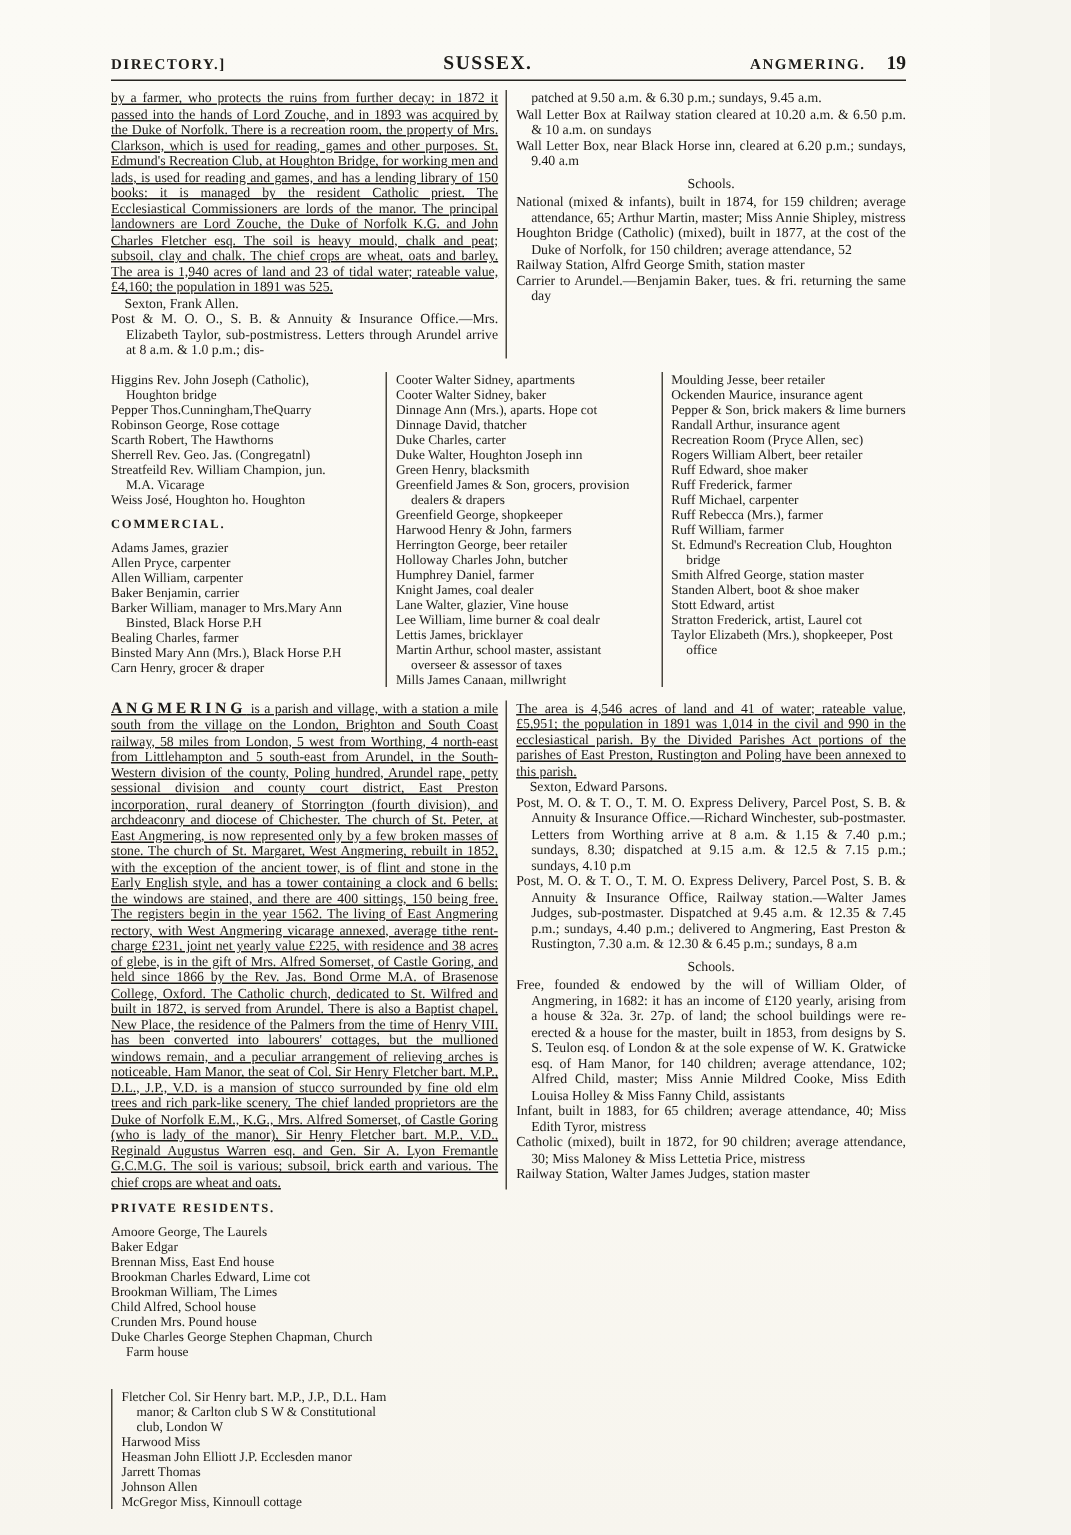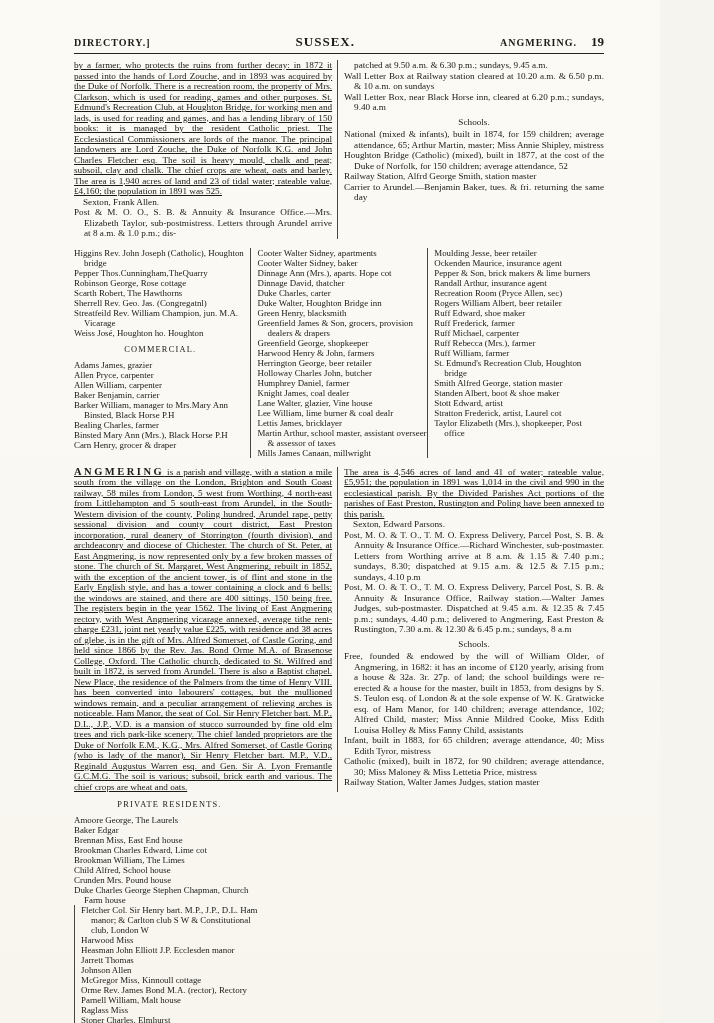--- a/index.html
+++ b/index.html
@@ -14,39 +14,39 @@
     overflow:hidden;
   }
   .hdr { display:flex; justify-content:space-between; align-items:baseline; margin-bottom:3px; }
   .hdr-left { font-size:10px; font-weight:bold; letter-spacing:1px; }
   .hdr-center { font-size:13px; font-weight:bold; letter-spacing:1px; }
   .hdr-right { font-size:10px; font-weight:bold; letter-spacing:1px; }
   .hdr-page { font-size:13px; font-weight:bold; margin-left:14px; letter-spacing:0; }
   .rule { border-top:1.5px solid #26241f; margin-bottom:6px; }
 
   .txt { font-size:9.2px; line-height:10.5px; text-align:justify; }
-  .list-txt { font-size:8.9px; line-height:10px; }
+  .list-txt { font-size:8.9px; line-height:10px;gap:20px; }
 
   .cols2 { display:flex; }
   .cols2 .cL { width:292px; padding-right:5px; box-sizing:border-box; }
   .cols2 .cR { width:296px; border-left:1px solid #4a463e; padding-left:6px; box-sizing:border-box; }
 
   .cols3 { display:flex; margin-top:9px; }
   .cols3 .c { width:195px; box-sizing:border-box; }
   .cols3 .c + .c { border-left:1px solid #4a463e; padding-left:6px; }
   .cols3 .c:first-child { padding-right:4px; }
 
   p.para { margin:0;text-decoration:underline; }
   .hang { padding-left:10px; text-indent:-10px; margin:0; }
   .indent { text-indent:9px; margin:0; }
   .cont-line { padding-left:10px; margin:0; }
   .entry { padding-left:10px; text-indent:-10px; }
 
   .sec-head { text-align:center; font-size:9.2px; margin:4px 0 2px; }
-  .caps-head { text-align:center; font-size:8.4px; font-weight:normal; letter-spacing:1.2px; margin:7px 0 5px; }
+  .caps-head { text-align:left; font-size:8.4px; font-weight:bold; letter-spacing:1.2px; margin:7px 0 5px; }
   .lead-word { font-weight:bold; font-size:10.5px; letter-spacing:2.5px; }
 
   .mid { margin-top:9px; }
   .bottom { margin-top:8px;flex-direction:column; }
   .sig { text-align:left; padding-right:64px; margin-top:8px; font-size:10px; font-weight:normal; letter-spacing:2px; }
   .sig-mark { font-size:12px; margin-left:26px; letter-spacing:0; }
   .sig-star { font-size:8px; vertical-align:super; }
 </style>
 </head>
 <body>
@@ -105,21 +105,21 @@
           <div class="entry">Carn Henry, grocer &amp; draper</div>
         </div>
     </div>
     <div class="c">
       <div>
           <div class="entry">Cooter Walter Sidney, apartments</div>
           <div class="entry">Cooter Walter Sidney, baker</div>
           <div class="entry">Dinnage Ann (Mrs.), aparts. Hope cot</div>
           <div class="entry">Dinnage David, thatcher</div>
           <div class="entry">Duke Charles, carter</div>
-          <div class="entry">Duke Walter, Houghton Bridge inn</div>
+          <div class="entry">Duke Walter, Houghton Joseph inn</div>
           <div class="entry">Green Henry, blacksmith</div>
           <div class="entry">Greenfield James &amp; Son, grocers, provision dealers &amp; drapers</div>
           <div class="entry">Greenfield George, shopkeeper</div>
           <div class="entry">Harwood Henry &amp; John, farmers</div>
           <div class="entry">Herrington George, beer retailer</div>
           <div class="entry">Holloway Charles John, butcher</div>
           <div class="entry">Humphrey Daniel, farmer</div>
           <div class="entry">Knight James, coal dealer</div>
           <div class="entry">Lane Walter, glazier, Vine house</div>
           <div class="entry">Lee William, lime burner &amp; coal dealr</div>

